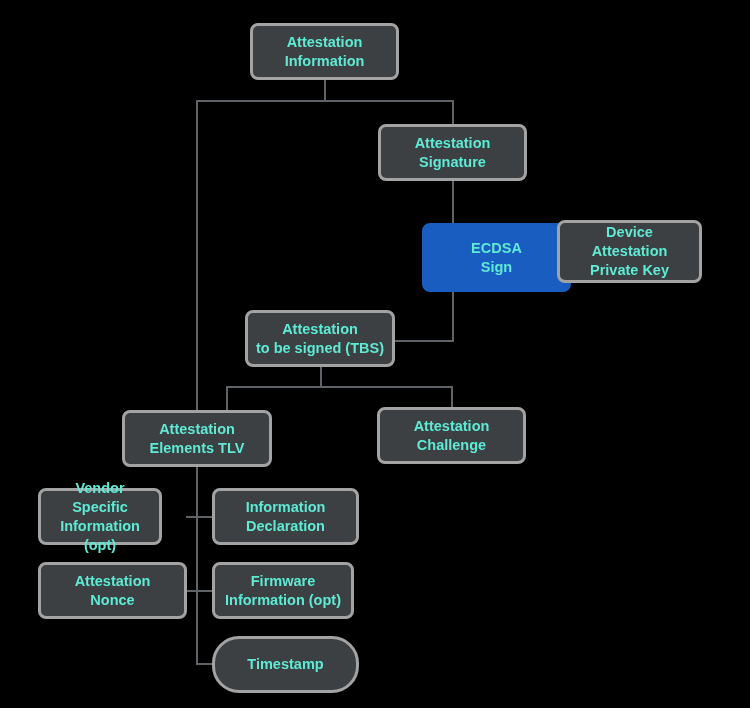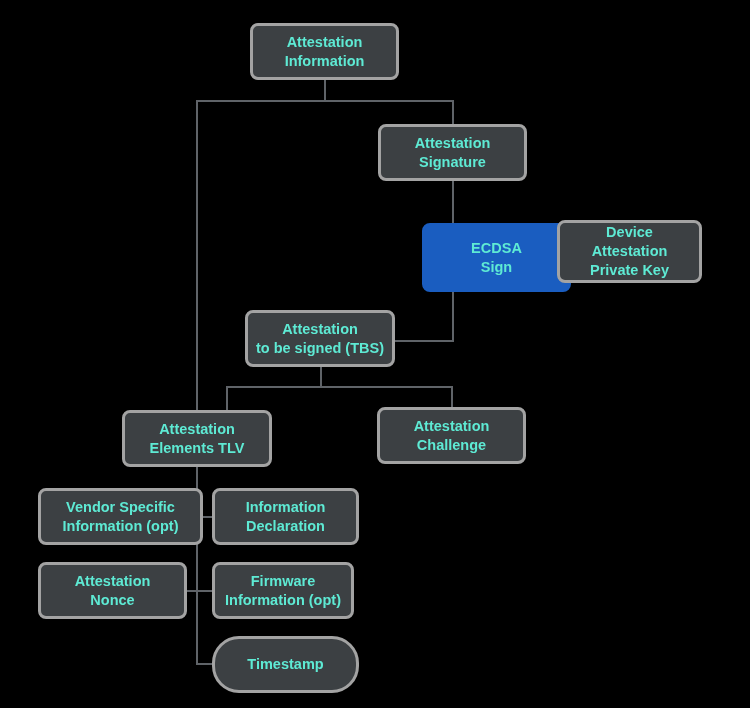--- a/index.html
+++ b/index.html
@@ -124,21 +124,21 @@
   <div class="node" style="left:122px; top:410px; width:150px; height:57px;">
     <span class="label">Attestation
 Elements TLV</span>
   </div>
 
   <div class="node" style="left:377px; top:407px; width:149px; height:57px;">
     <span class="label">Attestation
 Challenge</span>
   </div>
 
-  <div class="node" style="left:38px; top:488px; width:165px; height:57px;">
+  <div class="node" style="left:38px; top:488px; width:124px; height:57px;">
     <span class="label">Vendor Specific
 Information (opt)</span>
   </div>
 
   <div class="node" style="left:212px; top:488px; width:147px; height:57px;">
     <span class="label">Information
 Declaration</span>
   </div>
 
   <div class="node" style="left:38px; top:562px; width:149px; height:57px;">

